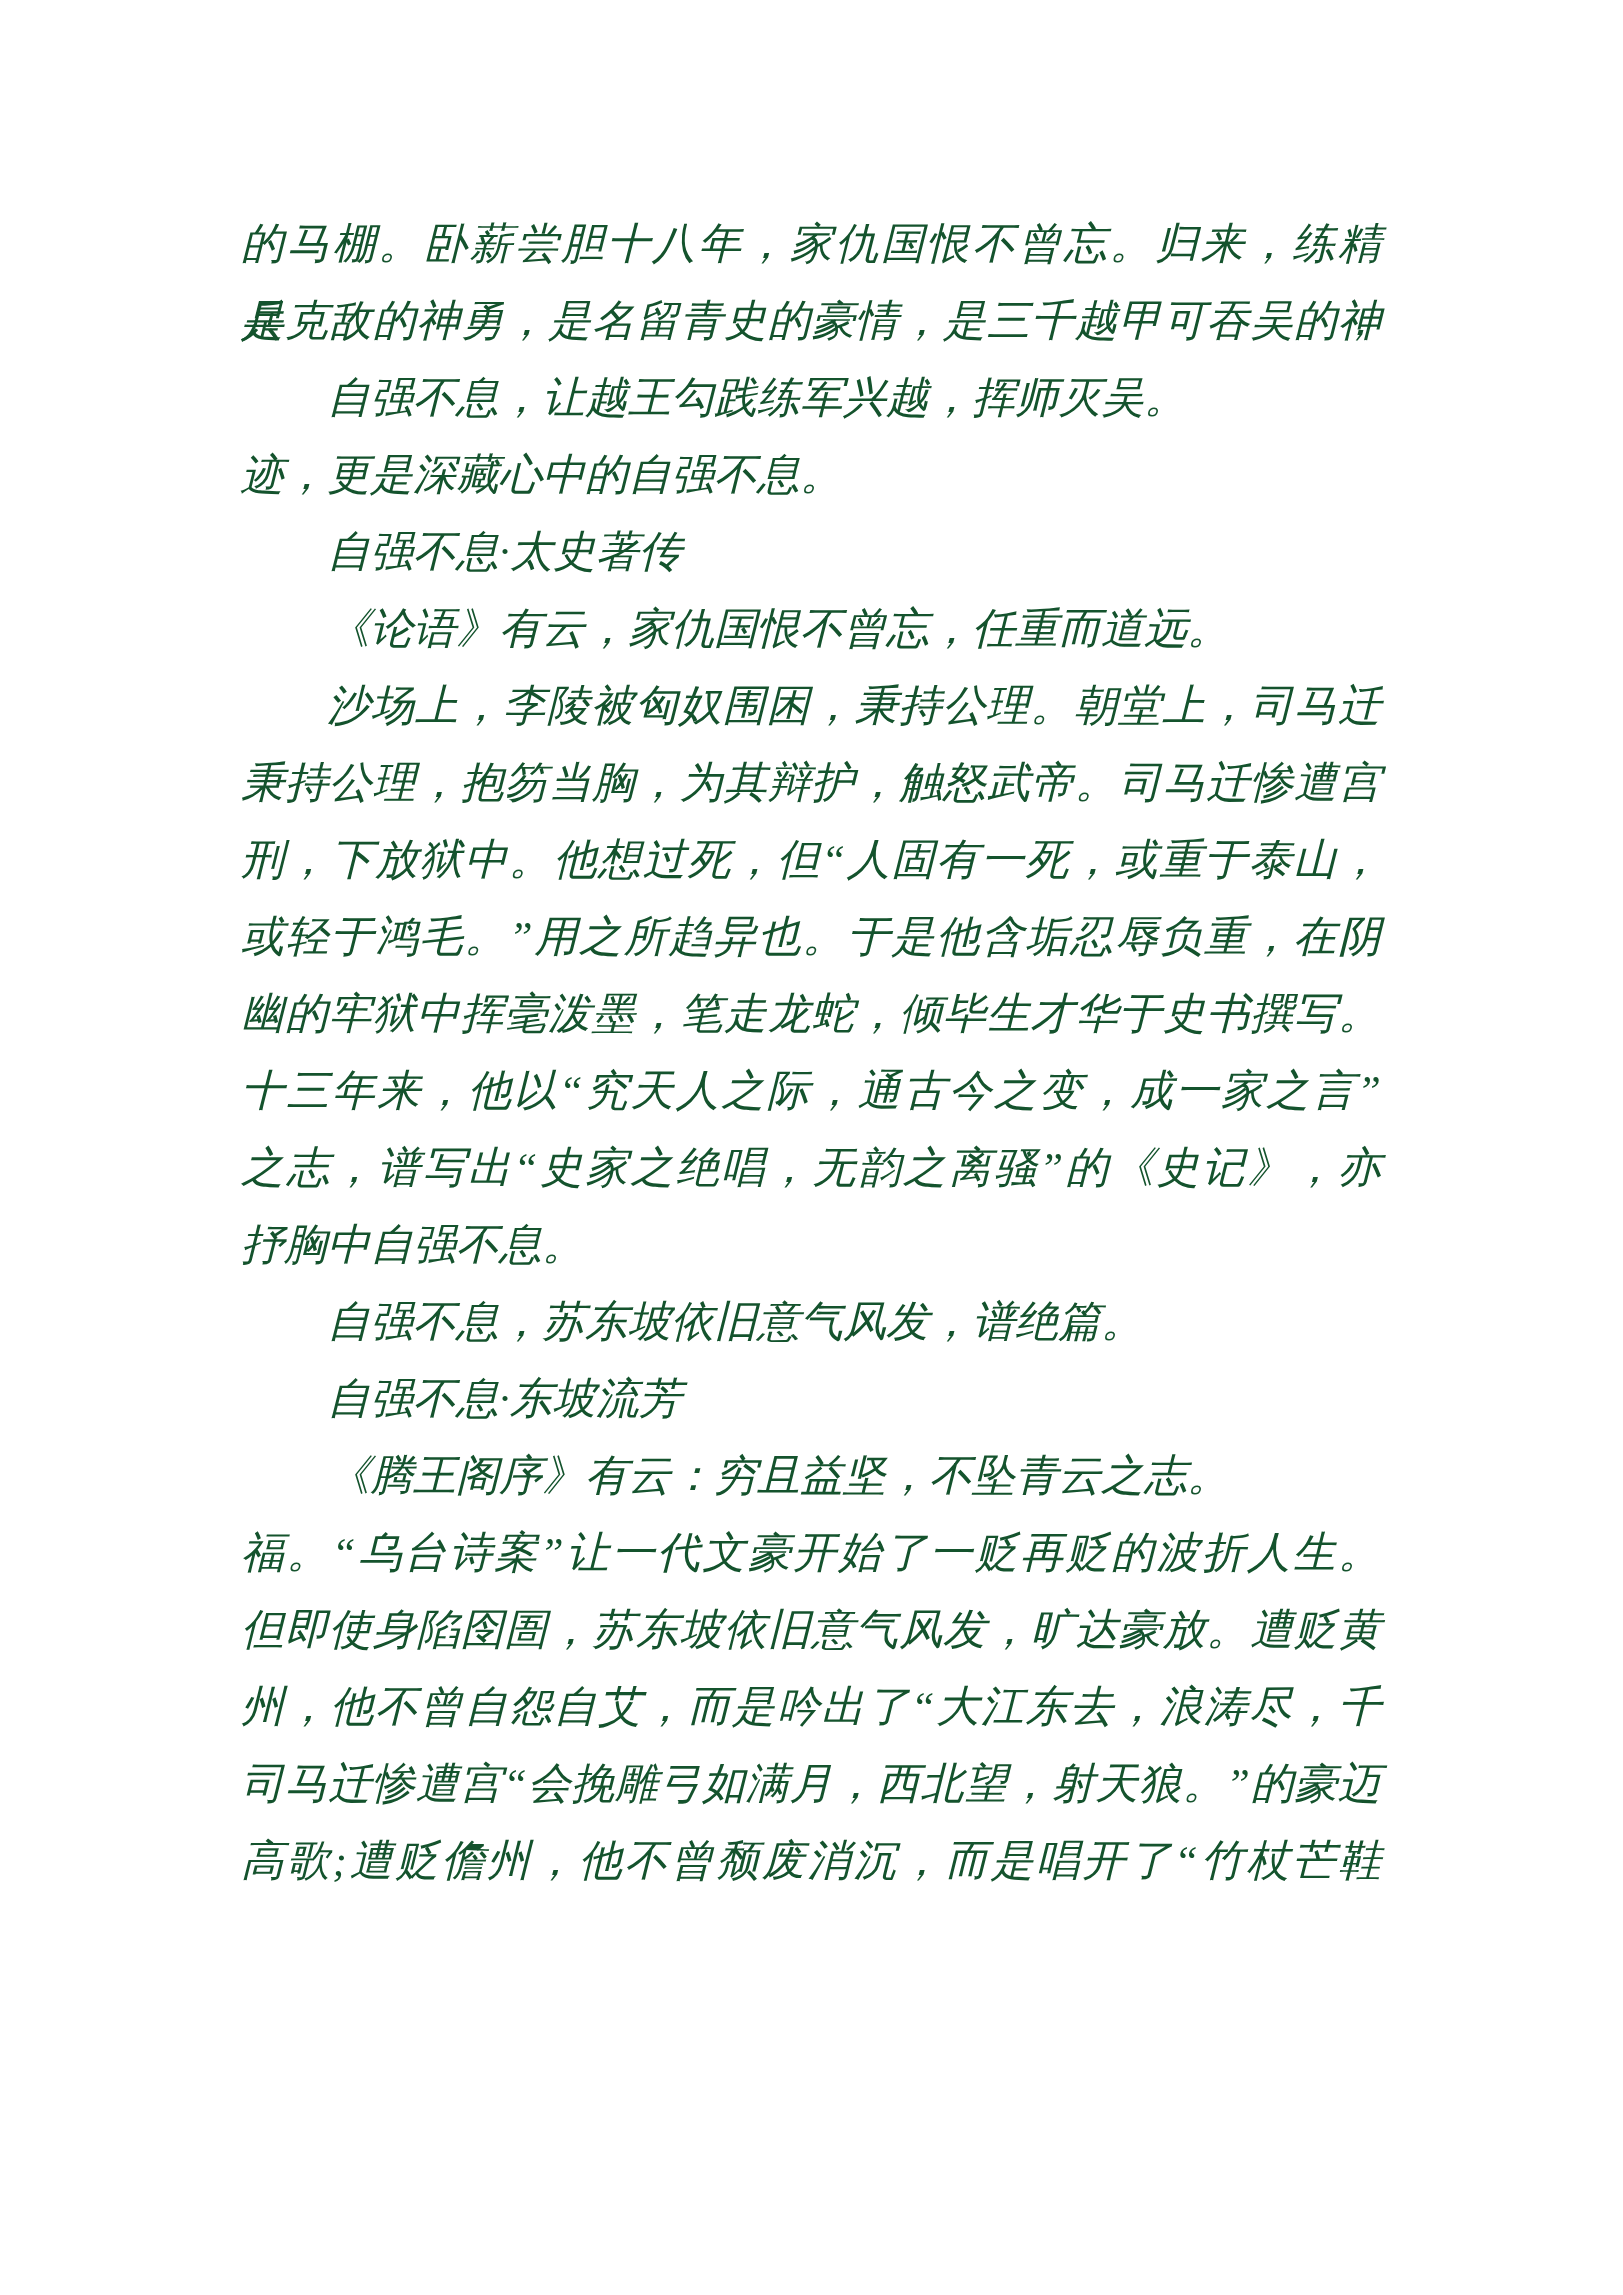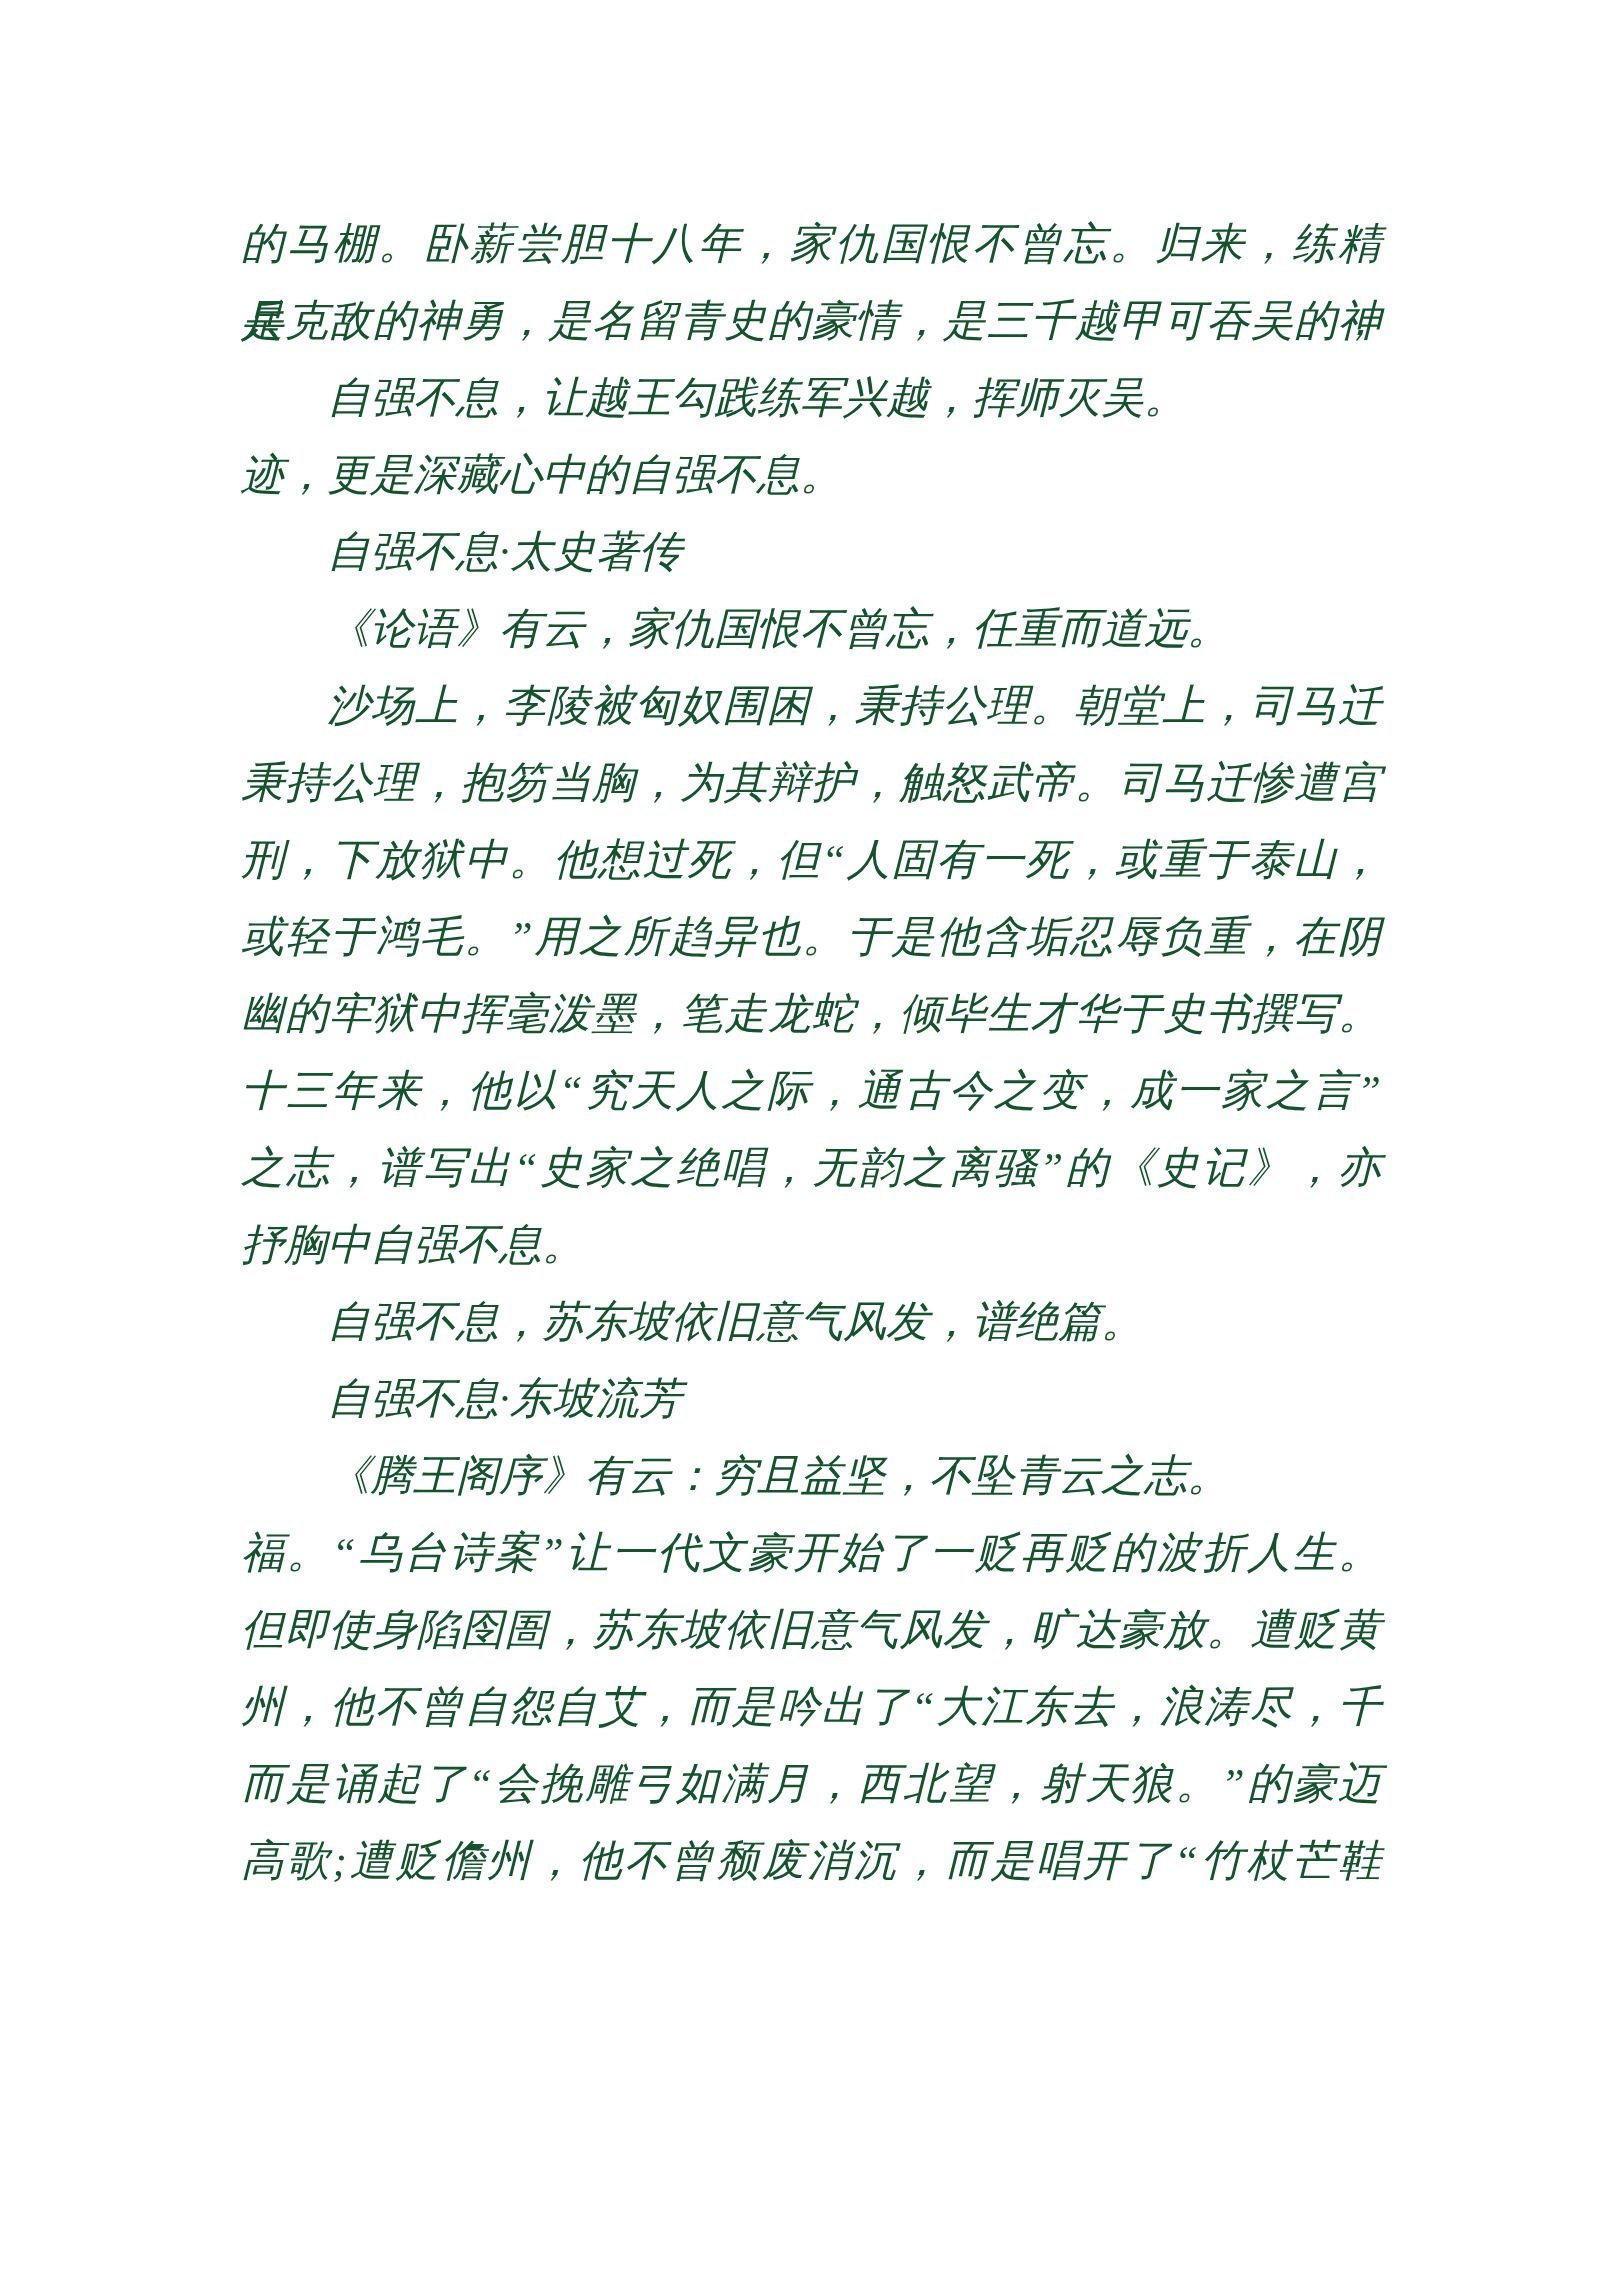--- a/index.html
+++ b/index.html
@@ -58,17 +58,17 @@
     <div class="line full">幽的牢狱中挥毫泼墨，笔走龙蛇，倾毕生才华于史书撰写。</div>
     <div class="line full">十三年来，他以“究天人之际，通古今之变，成一家之言”</div>
     <div class="line full">之志，谱写出“史家之绝唱，无韵之离骚”的《史记》，亦</div>
     <div class="line">抒胸中自强不息。</div>
     <div class="line indent">自强不息，苏东坡依旧意气风发，谱绝篇。</div>
     <div class="line indent">自强不息·东坡流芳</div>
     <div class="line indent">《腾王阁序》有云：穷且益坚，不坠青云之志。</div>
     <div class="line full">福。“乌台诗案”让一代文豪开始了一贬再贬的波折人生。</div>
     <div class="line full">但即使身陷囹圄，苏东坡依旧意气风发，旷达豪放。遭贬黄</div>
     <div class="line full">州，他不曾自怨自艾，而是吟出了“大江东去，浪涛尽，千</div>
-    <div class="line full">而是诵起了“会挽雕弓如满月，西北望，射天狼。”的豪迈</div>
+    <div class="line full">司马迁惨遭宫“会挽雕弓如满月，西北望，射天狼。”的豪迈</div>
     <div class="line full">高歌;遭贬儋州，他不曾颓废消沉，而是唱开了“竹杖芒鞋</div>
   </div>
 </div>
 
 
 </body></html>

